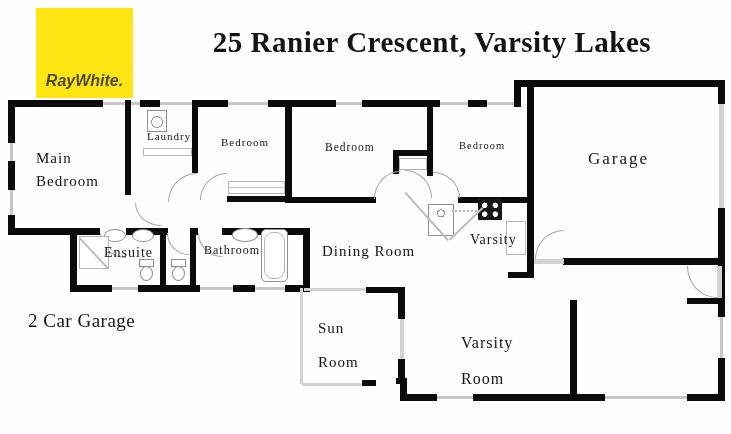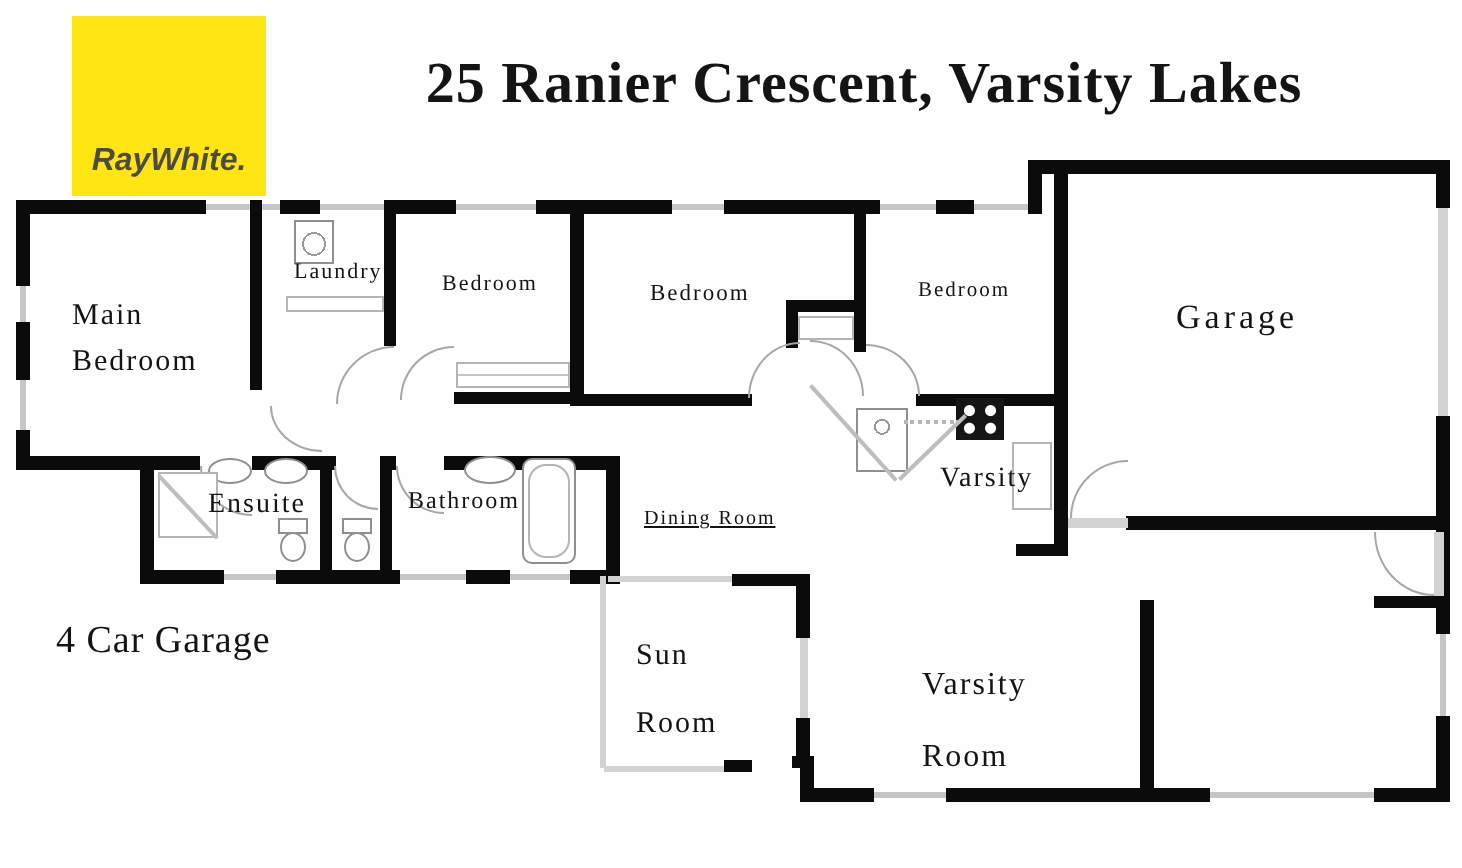--- a/index.html
+++ b/index.html
@@ -175,22 +175,22 @@
   <div class="line" style="left:449px;top:239px;width:46px;transform:rotate(-44deg)"></div>
 
   <div class="lbl" style="left:36px;top:147px;width:95px;font-size:15px;line-height:23px;white-space:normal;">Main Bedroom</div>
   <div class="lbl" style="left:147px;top:130px;font-size:11px;">Laundry</div>
   <div class="lbl" style="left:221px;top:136px;font-size:11px;">Bedroom</div>
   <div class="lbl" style="left:325px;top:141px;font-size:11.5px;">Bedroom</div>
   <div class="lbl" style="left:459px;top:140px;font-size:10.5px;">Bedroom</div>
   <div class="lbl big" style="left:588px;top:149px;font-size:17px;">Garage</div>
   <div class="lbl" style="left:104px;top:245px;font-size:14px;">Ensuite</div>
   <div class="lbl" style="left:204px;top:243px;font-size:12px;">Bathroom</div>
-  <div class="lbl" style="left:322px;top:254px;font-size:10px;text-decoration:underline;">Dining Room</div>
+  <div class="lbl" style="left:322px;top:242px;font-size:15px;">Dining Room</div>
   <div class="lbl" style="left:470px;top:232px;font-size:14px;">Varsity</div>
   <div class="lbl" style="left:318px;top:311px;width:60px;font-size:15px;line-height:34px;white-space:normal;">Sun Room</div>
   <div class="lbl" style="left:461px;top:325px;width:80px;font-size:16px;line-height:36px;white-space:normal;">Varsity Room</div>
 
   <div id="summary">
-    <div>4 Car Garage</div>
+    <div>2 Car Garage</div>
   </div>
 
 </div>
 
 </body></html>

